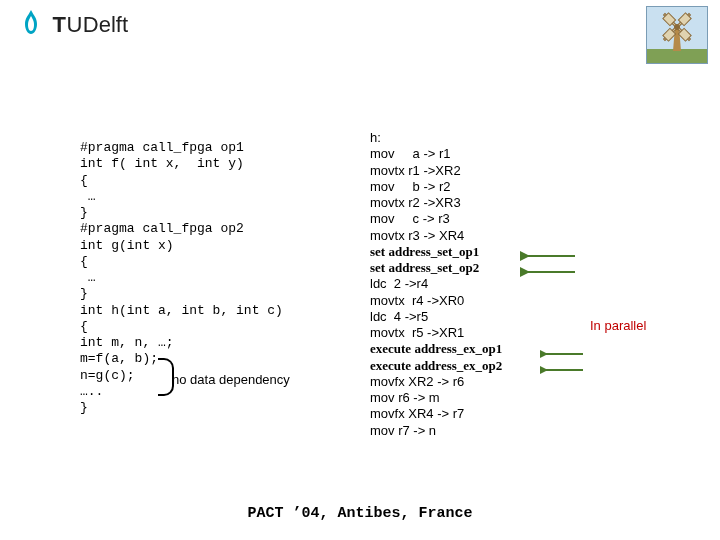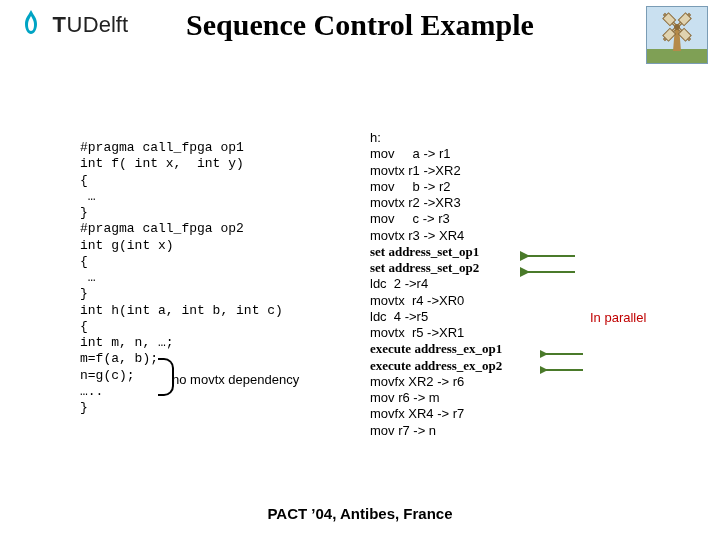--- a/index.html
+++ b/index.html
@@ -100,58 +100,57 @@
     height: 34px;
     border-right: 2px solid #000;
     border-top: 2px solid #000;
     border-bottom: 2px solid #000;
     border-top-right-radius: 10px;
     border-bottom-right-radius: 10px;
   }
   .in-parallel {
     position: absolute;
     left: 590px;
-    top: 180px;
+    top: 188px;
     font-family: Arial, Helvetica, sans-serif;
     font-size: 13px;
     color: #c00000;
   }
   
   .arrow {
     position: absolute;
     pointer-events: none;
   }
   .footer {
     position: absolute;
     bottom: 18px;
     left: 0;
     width: 720px;
     text-align: center;
     font-weight: bold;
     font-size: 15px;
-    font-family: Liberation Sans, sans-serif;
+    font-family: Liberation Mono, monospace;
   }
   .line { white-space: pre; }
 </style>
 </head>
 <body>
 
 <div class="slide">
 
   <div class="logo">
     <span class="flame">
       <svg width="26" height="30" viewBox="0 0 26 30">
         <path d="M13 2 C10 8 7 10 7 16 C7 22 10 26 13 26 C16 26 19 22 19 16 C19 10 16 8 13 2 Z" fill="#00a4c4"></path>
         <path d="M13 8 C11 12 10 13 10 17 C10 20 11 23 13 23 C15 23 16 20 16 17 C16 13 15 12 13 8 Z" fill="#fff"></path>
       </svg>
     </span>
     <span class="txt"><b>T</b>U<span style="letter-spacing:0">Delft</span></span>
   </div>
 
-  <div class="title">Sequence Control Example</div>
 
   <div class="windmill">
     <svg width="60" height="56" viewBox="0 0 60 56">
       <rect x="0" y="0" width="60" height="56" fill="#c9e0f0"></rect>
       <rect x="0" y="42" width="60" height="14" fill="#7fa055"></rect>
       <polygon points="26,44 34,44 32,20 28,20" fill="#b58a4a"></polygon>
       <circle cx="30" cy="20" r="3" fill="#8a6a3a"></circle>
       <g stroke="#8a6a3a" stroke-width="1" fill="#d9c49a">
         <rect x="29" y="2" width="2" height="16" transform="rotate(45 30 20)"></rect>
         <rect x="29" y="2" width="2" height="16" transform="rotate(135 30 20)"></rect>
@@ -163,21 +162,21 @@
         <rect x="26" y="4" width="8" height="10" transform="rotate(315 30 20)" fill="#e0d3b0"></rect>
       </g>
     </svg>
   </div>
 
   <div class="content">
 
     <div class="col-left" id="left-col"><div class="line">#pragma call_fpga op1</div><div class="line">int f( int x,  int y)</div><div class="line">{</div><div class="line"> …</div><div class="line">}</div><div class="line">#pragma call_fpga op2</div><div class="line">int g(int x)</div><div class="line">{</div><div class="line"> …</div><div class="line">}</div><div class="line">int h(int a, int b, int c)</div><div class="line">{</div><div class="line">int m, n, …;</div><div class="line">m=f(a, b);</div><div class="line">n=g(c);</div><div class="line">…..</div><div class="line">}</div></div>
 
     <div class="no-dep-bracket"></div>
-    <div class="no-dep">no movtx dependency</div>
+    <div class="no-dep">no data dependency</div>
 
     <div class="col-right" id="right-col"><div class="line">h:</div><div class="line">mov     a -&gt; r1</div><div class="line">movtx r1 -&gt;XR2</div><div class="line">mov     b -&gt; r2</div><div class="line">movtx r2 -&gt;XR3</div><div class="line">mov     c -&gt; r3</div><div class="line">movtx r3 -&gt; XR4</div><div class="line bold">set address_set_op1</div><div class="line bold">set address_set_op2</div><div class="line">ldc  2 -&gt;r4</div><div class="line">movtx  r4 -&gt;XR0</div><div class="line">ldc  4 -&gt;r5</div><div class="line">movtx  r5 -&gt;XR1</div><div class="line bold">execute address_ex_op1</div><div class="line bold">execute address_ex_op2</div><div class="line">movfx XR2 -&gt; r6</div><div class="line">mov r6 -&gt; m</div><div class="line">movfx XR4 -&gt; r7</div><div class="line">mov r7 -&gt; n</div></div>
 
     <div class="in-parallel">In parallel</div>
 
     <svg class="arrow" style="left:520px; top:115px;" width="60" height="18">
       <defs>
           <marker id="ah1" markerWidth="8" markerHeight="8" refX="1" refY="4" orient="auto">
             <polygon points="8,0 0,4 8,8" fill="#4a7a2a"></polygon>
           </marker>

